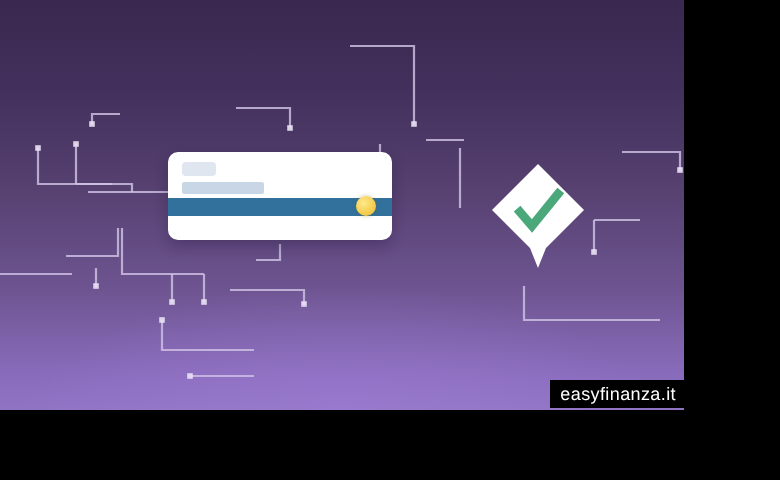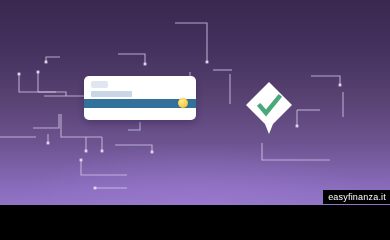--- a/index.html
+++ b/index.html
@@ -2,21 +2,21 @@
 <html><head>
 <meta charset="utf-8">
 <style>
   html, body {
     margin: 0;
     padding: 0;
     background: #000;
   }
   #scene {
     position: relative;
-    width: 390px;
+    width: 342px;
     height: 205px;
     overflow: hidden;
     font-family: "Liberation Sans", sans-serif;
     background: linear-gradient(180deg, #3a2850 0%, #43305c 22%, #55406f 45%, #6d5490 70%, #8a6cbd 92%, #9074c4 100%);
   }
   .bg-glow {
     position: absolute;
     inset: 0;
     background: radial-gradient(ellipse 70% 55% at 50% 108%, rgba(162,128,216,0.55) 0%, rgba(162,128,216,0.0) 70%);
     pointer-events: none;

